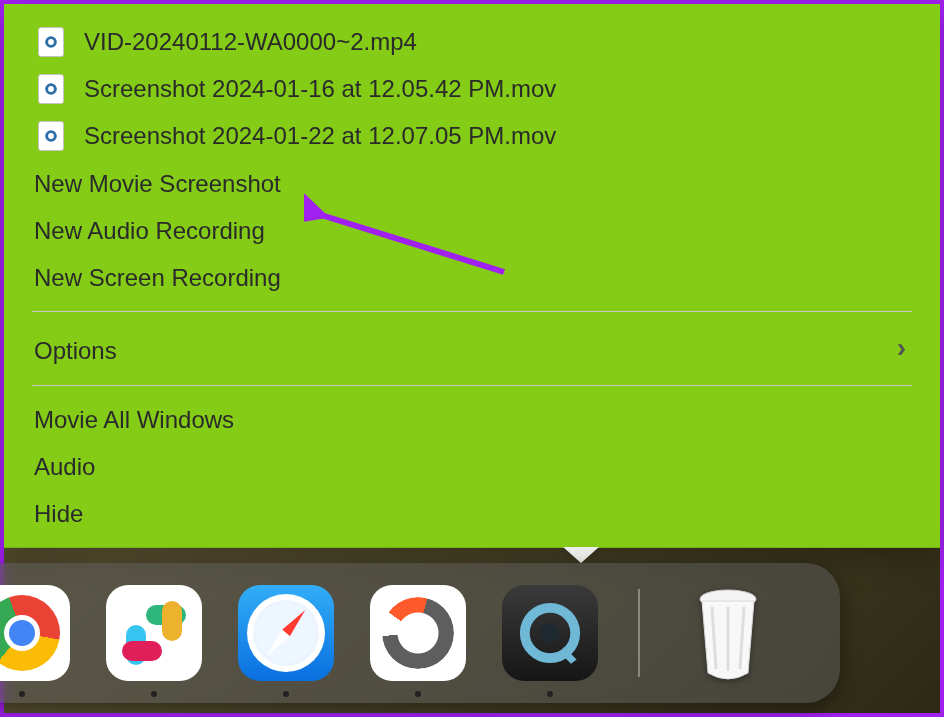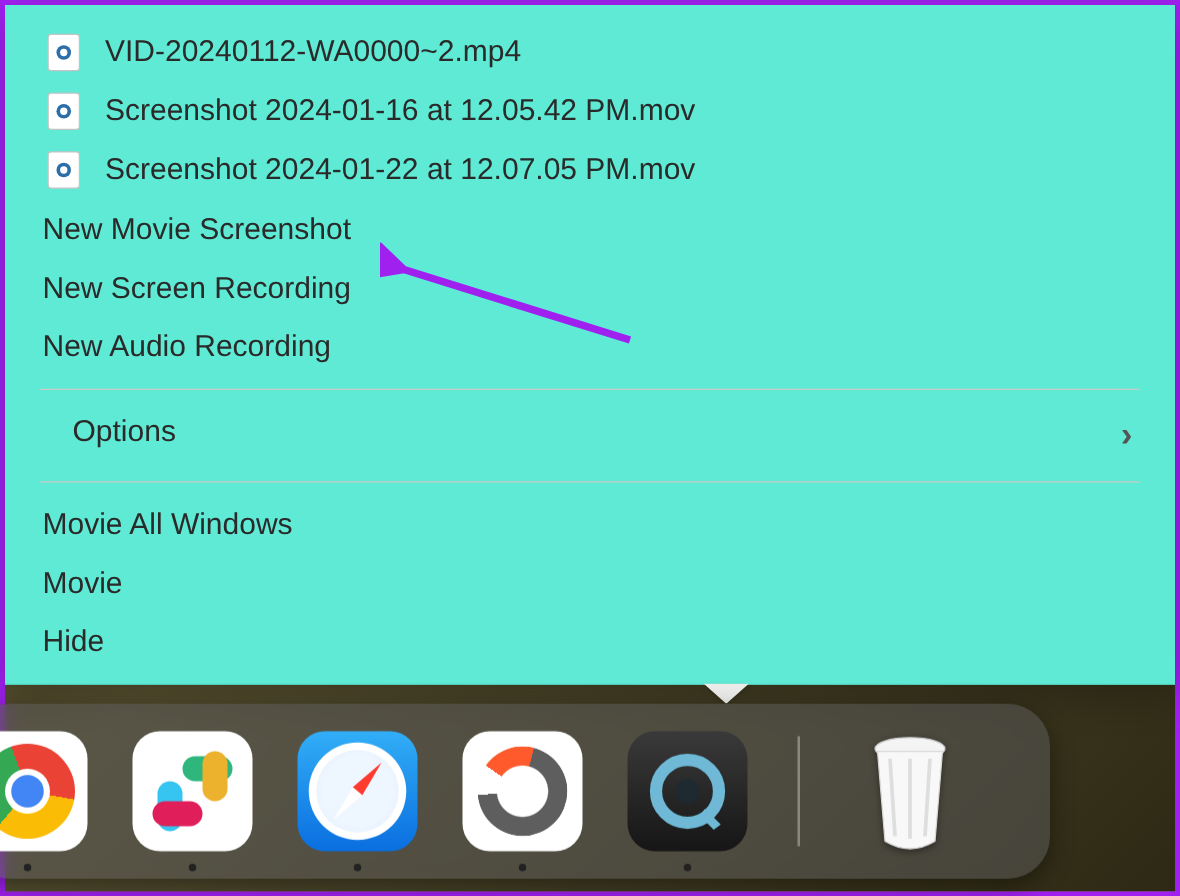--- a/index.html
+++ b/index.html
@@ -22,21 +22,21 @@
     position: absolute;
     inset: 0;
     background: linear-gradient(135deg, #3e3a1d 0%, #585131 40%, #2d2914 100%);
   }
   
   .menu {
     position: absolute;
     top: 0;
     left: 0;
     right: 0;
-    background: #5eead4;
+    background: #84cc16;
     border-bottom: 1px solid rgba(0,0,0,.12);
     box-shadow: 0 10px 30px rgba(0,0,0,.25);
     padding: 14px 0 10px 0;
   }
   .menu-item {
     display: flex;
     align-items: center;
     font-size: 24px;
     color: #2a2a2a;
     padding: 8px 30px;
@@ -55,23 +55,22 @@
     margin-right: 20px;
     display: flex;
     align-items: center;
     justify-content: center;
     flex: 0 0 auto;
   }
   .file-icon svg { display:block }
   .menu-item.action { padding-left: 30px; }
   .options-row {
     display: flex;
-    align-items: flex-start;
+    align-items: flex-end;
     justify-content: space-between;
-    margin-left: 24px;
   }
   .chevron {
     font-size: 28px;
     color: #555;
     padding-right: 4px;
     font-weight: 600;
   }
   .separator {
     height: 1px;
     background: #c9c9c7;
@@ -214,40 +213,40 @@
             <circle cx="12" cy="12" r="5" fill="#fff"></circle>
           </svg>
       </span>
       <span>Screenshot 2024-01-22 at 12.07.05 PM.mov</span>
     </div>
 
     <div class="menu-item action">
       <span>New Movie Screenshot</span>
     </div>
     <div class="menu-item action">
+      <span>New Audio Recording</span>
+    </div>
+    <div class="menu-item action">
       <span>New Screen Recording</span>
-    </div>
-    <div class="menu-item action">
-      <span>New Audio Recording</span>
     </div>
 
     <div class="separator"></div>
 
     <div class="menu-item action options-row">
       <span>Options</span>
       <span class="chevron">›</span>
     </div>
 
     <div class="separator"></div>
 
     <div class="menu-item action">
       <span>Movie All Windows</span>
     </div>
     <div class="menu-item action">
-      <span>Movie</span>
+      <span>Audio</span>
     </div>
     <div class="menu-item action">
       <span>Hide</span>
     </div>
 
     <div class="menu-tail"></div>
   </div>
 
   <svg class="annotation-arrow" width="220" height="90">
     <defs>

